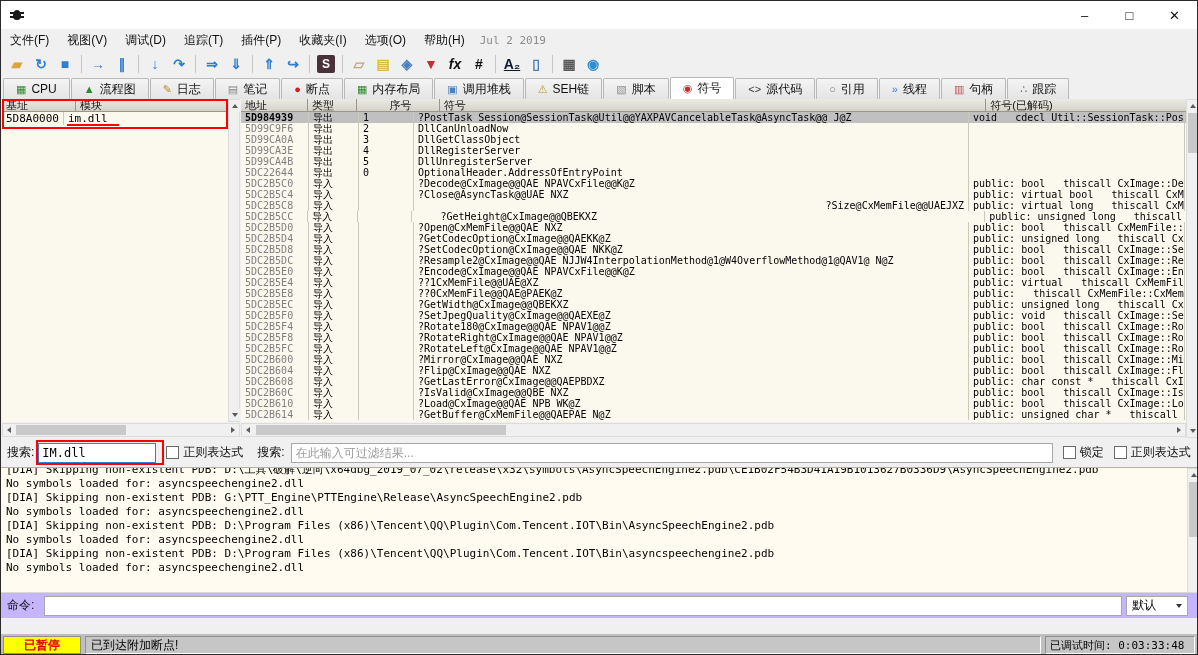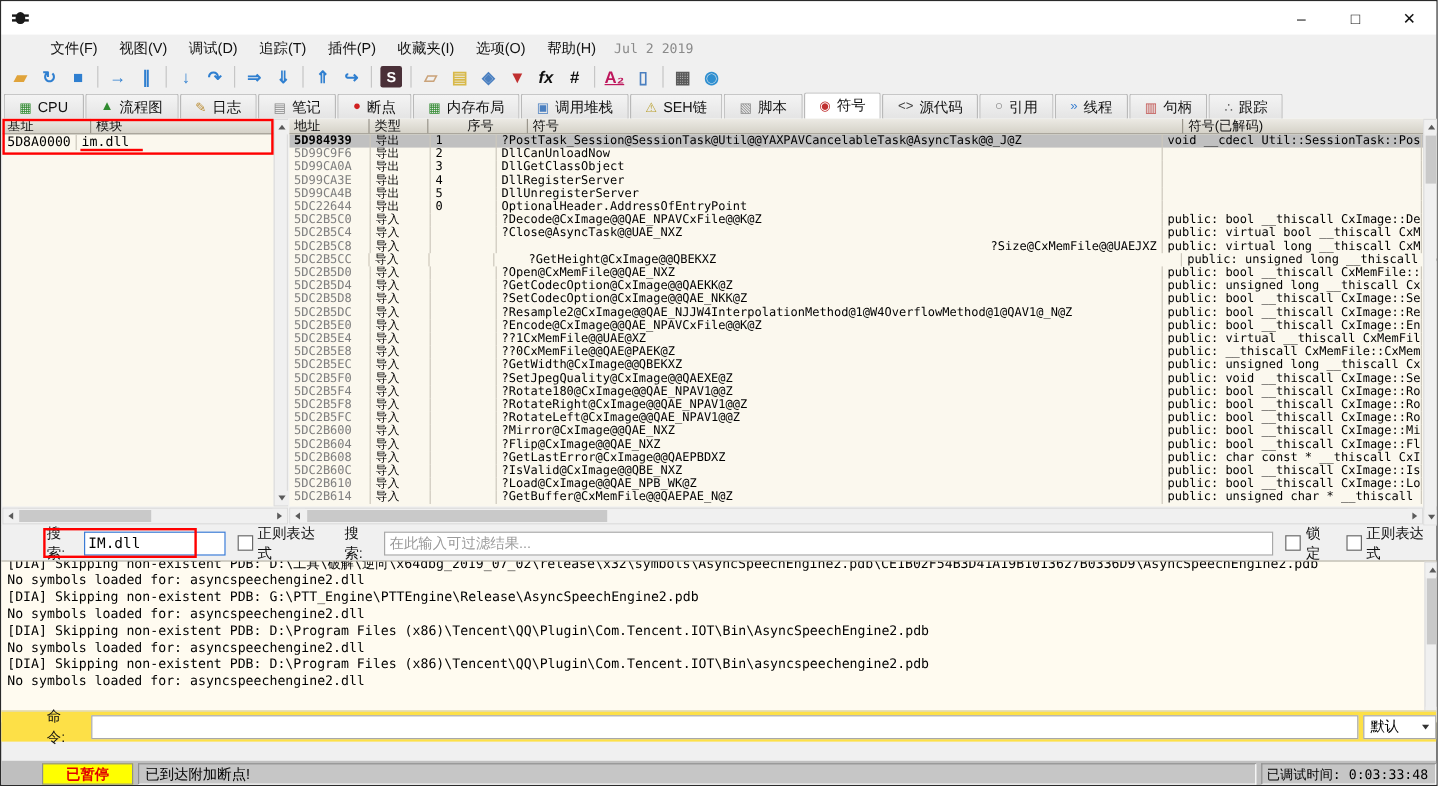--- a/index.html
+++ b/index.html
@@ -1,18 +1,18 @@
 <!DOCTYPE html>
 <html><head>
 <meta charset="utf-8">
 <style>
   * { margin:0; padding:0; box-sizing:border-box; }
   html,body { width:1198px; height:655px; font-family:"Liberation Sans", sans-serif; background:#fff; }
   #window { position:absolute; left:0; top:0; width:1198px; height:655px; border:1px solid #2a2a2a; background:#f0f0f0; overflow:hidden; }
-  .abs { position:absolute;padding-left:32px; }
+  .abs { position:absolute; }
 
   
   #title-bar { left:0; top:0; width:100%; height:28px; background:#ffffff; display:flex; align-items:center; padding-left:8px; font-size:12px; color:#000; }
   #logo { width:16px; height:14px; margin-right:7px; position:relative; }
   #logo:before { content:""; position:absolute; left:4px; top:2px; width:8px; height:10px; background:#1a1a1a; border-radius:50% 50% 45% 45%; }
   #logo:after { content:""; position:absolute; left:1px; top:4px; width:14px; height:2px; background:#1a1a1a; box-shadow:0 4px 0 #1a1a1a; }
   #win-controls { position:absolute; right:0; top:0; height:28px; display:flex; }
   .win-btn { width:45px; height:28px; display:flex; align-items:center; justify-content:center; font-size:13px; color:#111; cursor:default; }
 
   
@@ -66,21 +66,21 @@
   #symbol-search-input::placeholder { color:#9a9a9a; }
   .chk { width:13px; height:13px; border:1px solid #6a6a6a; background:#fff; margin:0 4px 0 10px; flex:none; }
   .chk-label { color:#111; }
 
   
   #log-area { left:0; top:466px; width:1198px; height:135px; background:#fffbf0; border-top:1px solid #b5b2a8; overflow:hidden; }
   #log-lines { position:absolute; left:5px; top:-5px; right:16px; font-family:"DejaVu Sans Mono", monospace; font-size:11px; line-height:14px; color:#000; }
   .logline { white-space:nowrap; overflow:hidden; }
 
   
-  #command-row { left:0; top:591px; width:100%; height:26px; background:#fde047; display:flex; align-items:center; border-top:1px solid #d9d9d9; font-size:12px; }
+  #command-row { left:0; top:591px; width:100%; height:26px; background:#c4b5fd; display:flex; align-items:center; border-top:1px solid #d9d9d9; font-size:12px; }
   #command-input { width:1078px; height:20px; border:1px solid #a8a8a8; background:#fff; margin-left:6px; font-size:12px; padding:0 4px; }
   #command-profile { width:62px; height:20px; border:1px solid #a8a8a8; background:#fff; margin-left:4px; display:flex; align-items:center; justify-content:space-between; padding:0 5px; }
   #command-profile .tri.down { border-top-color:#333; }
 
   
   #status-bar { left:0; top:633px; width:100%; height:22px; background:#bfbfbf; display:flex; align-items:center; font-size:12px; }
   #status-state { width:78px; height:18px; margin-left:2px; background:#ffff00; color:#e00000; font-weight:bold; display:flex; align-items:center; justify-content:center; border:1px solid #8f8f8f; }
   #status-msg { width:956px; height:18px; margin-left:4px; background:#c6c6c6; border:1px solid; border-color:#8f8f8f #ffffff #ffffff #8f8f8f; display:flex; align-items:center; padding-left:5px; color:#000; }
   #status-time { width:150px; height:18px; margin-left:4px; background:#c6c6c6; border:1px solid; border-color:#8f8f8f #ffffff #ffffff #8f8f8f; display:flex; align-items:center; justify-content:flex-start; padding-left:4px; color:#000; font-family:"DejaVu Sans Mono", monospace; font-size:11px; }
 
@@ -133,21 +133,21 @@
       <div class="tb-sep"></div>
       <span class="tb-box" style="color: rgb(255, 255, 255); background: rgb(74, 48, 56);">S</span>
       <div class="tb-sep"></div>
       <span class="tb-icon" style="color: rgb(202, 163, 122);">▱</span>
       <span class="tb-icon" style="color: rgb(216, 185, 74);">▤</span>
       <span class="tb-icon" style="color: rgb(74, 127, 192);">◈</span>
       <span class="tb-icon" style="color: rgb(192, 48, 48);">▼</span>
       <span class="tb-icon" style="color: rgb(17, 17, 17); font-style: italic;">fx</span>
       <span class="tb-icon" style="color: rgb(17, 17, 17);">#</span>
       <div class="tb-sep"></div>
-      <span class="tb-icon" style="color: #be185d; text-decoration: underline;">A₂</span>
+      <span class="tb-icon" style="color: #0f172a; text-decoration: underline;">A₂</span>
       <span class="tb-icon" style="color: rgb(74, 127, 192);">▯</span>
       <div class="tb-sep"></div>
       <span class="tb-icon" style="color: rgb(90, 90, 90);">▦</span>
       <span class="tb-icon" style="color: rgb(47, 143, 208);">◉</span>
     </div>
 
   <div id="tab-bar" class="abs">
       <div class="tab">
         <span class="tab-icon" style="color: rgb(47, 138, 47);">▦</span>
         <span class="tab-label">CPU</span>

